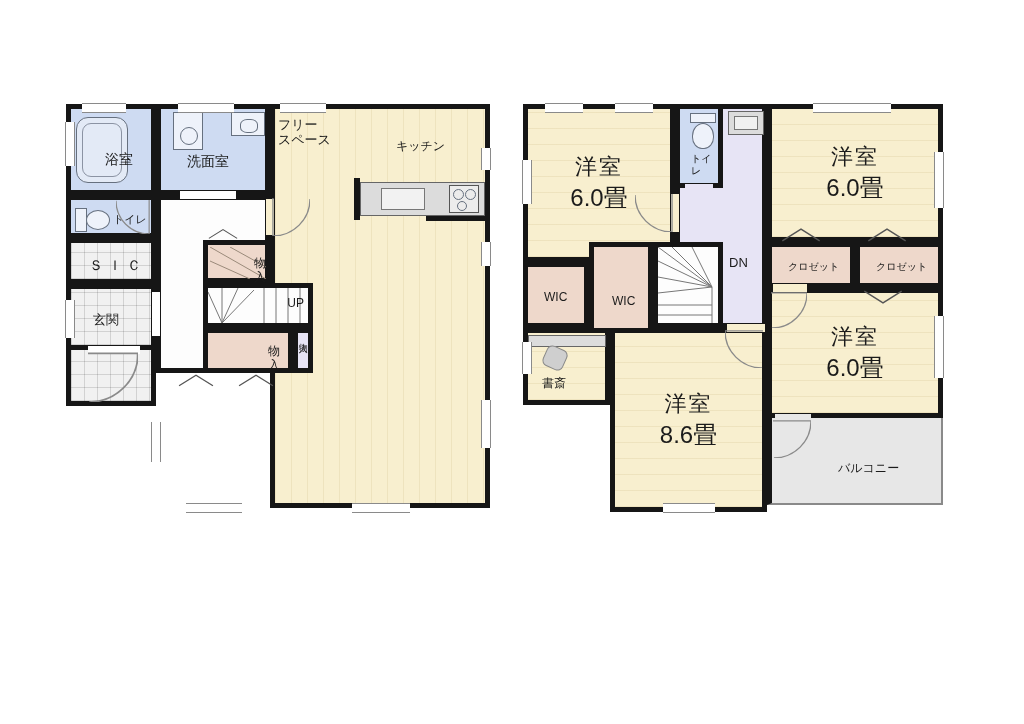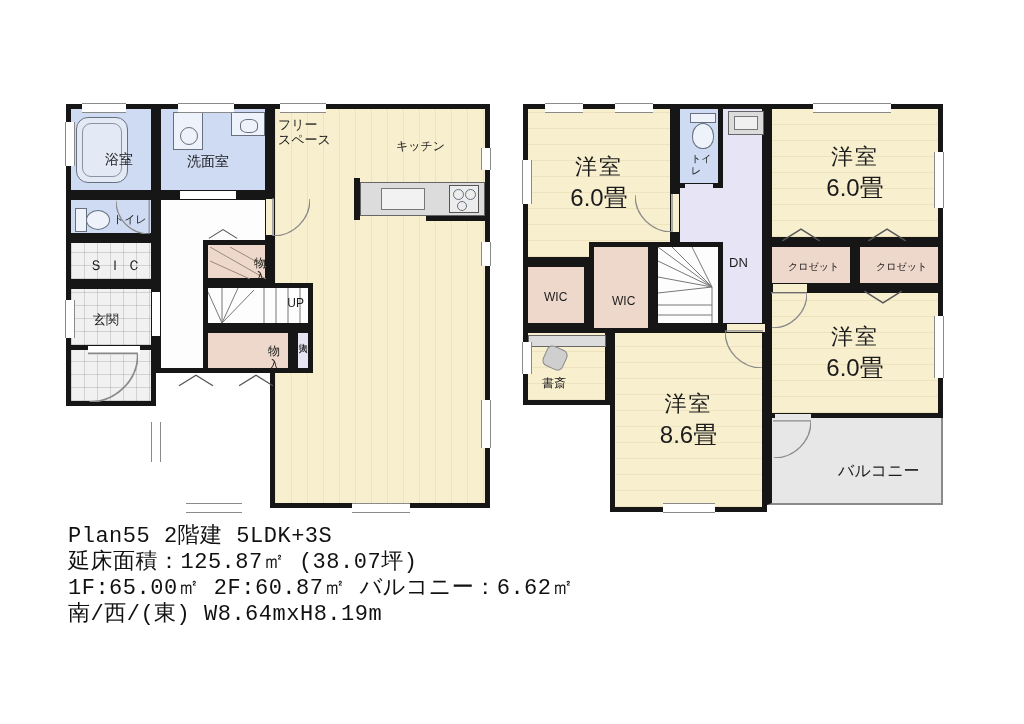--- a/index.html
+++ b/index.html
@@ -217,21 +217,21 @@
       <span class="rname">洋室</span>
       <span class="rsize">8.6畳</span>
     </div>
 
     <div class="room wood-h cen" style="left:244px;top:184px;width:176px;height:130px;">
       <span class="rname">洋室</span>
       <span class="rsize">6.0畳</span>
     </div>
 
     <div class="room balc" style="left:244px;top:314px;width:176px;height:87px;">
-      <span class="lab" style="left:66px;top:44px;font-size:16px;">バルコニー</span>
+      <span class="lab" style="left:66px;top:44px;font-size:12px;">バルコニー</span>
     </div>
 
     <div class="winh" style="left:22px;top:-1px;width:38px;"></div>
     <div class="winh" style="left:92px;top:-1px;width:38px;"></div>
     <div class="winh" style="left:290px;top:-1px;width:78px;"></div>
     <div class="winv" style="left:-1px;top:56px;height:44px;"></div>
     <div class="winv" style="left:-1px;top:238px;height:32px;"></div>
     <div class="winv" style="left:411px;top:48px;height:56px;"></div>
     <div class="winv" style="left:411px;top:212px;height:62px;"></div>
     <div class="winh" style="left:140px;top:399px;width:52px;"></div>
@@ -258,19 +258,13 @@
         <polyline points="1,11 17,1 33,11" stroke="#555" stroke-width="1.2" fill="none"></polyline>
       </svg>
     <svg class="vmark" style="left:344px;top:124px;" width="40" height="14" viewBox="0 0 34 12">
         <polyline points="1,11 17,1 33,11" stroke="#555" stroke-width="1.2" fill="none"></polyline>
       </svg>
     <svg class="vmark" style="left:340px;top:186px;transform:scaleY(-1);" width="40" height="14" viewBox="0 0 34 12">
         <polyline points="1,11 17,1 33,11" stroke="#555" stroke-width="1.2" fill="none"></polyline>
       </svg>
   </div>
 
-  <div class="caption">
-    <div>Plan55 2階建 5LDK+3S</div>
-    <div>延床面積：125.87㎡ (38.07坪)</div>
-    <div>1F:65.00㎡ 2F:60.87㎡ バルコニー：6.62㎡</div>
-    <div>南/西/(東) W8.64mxH8.19m</div>
-  </div>
 </div>
 
 </body></html>

